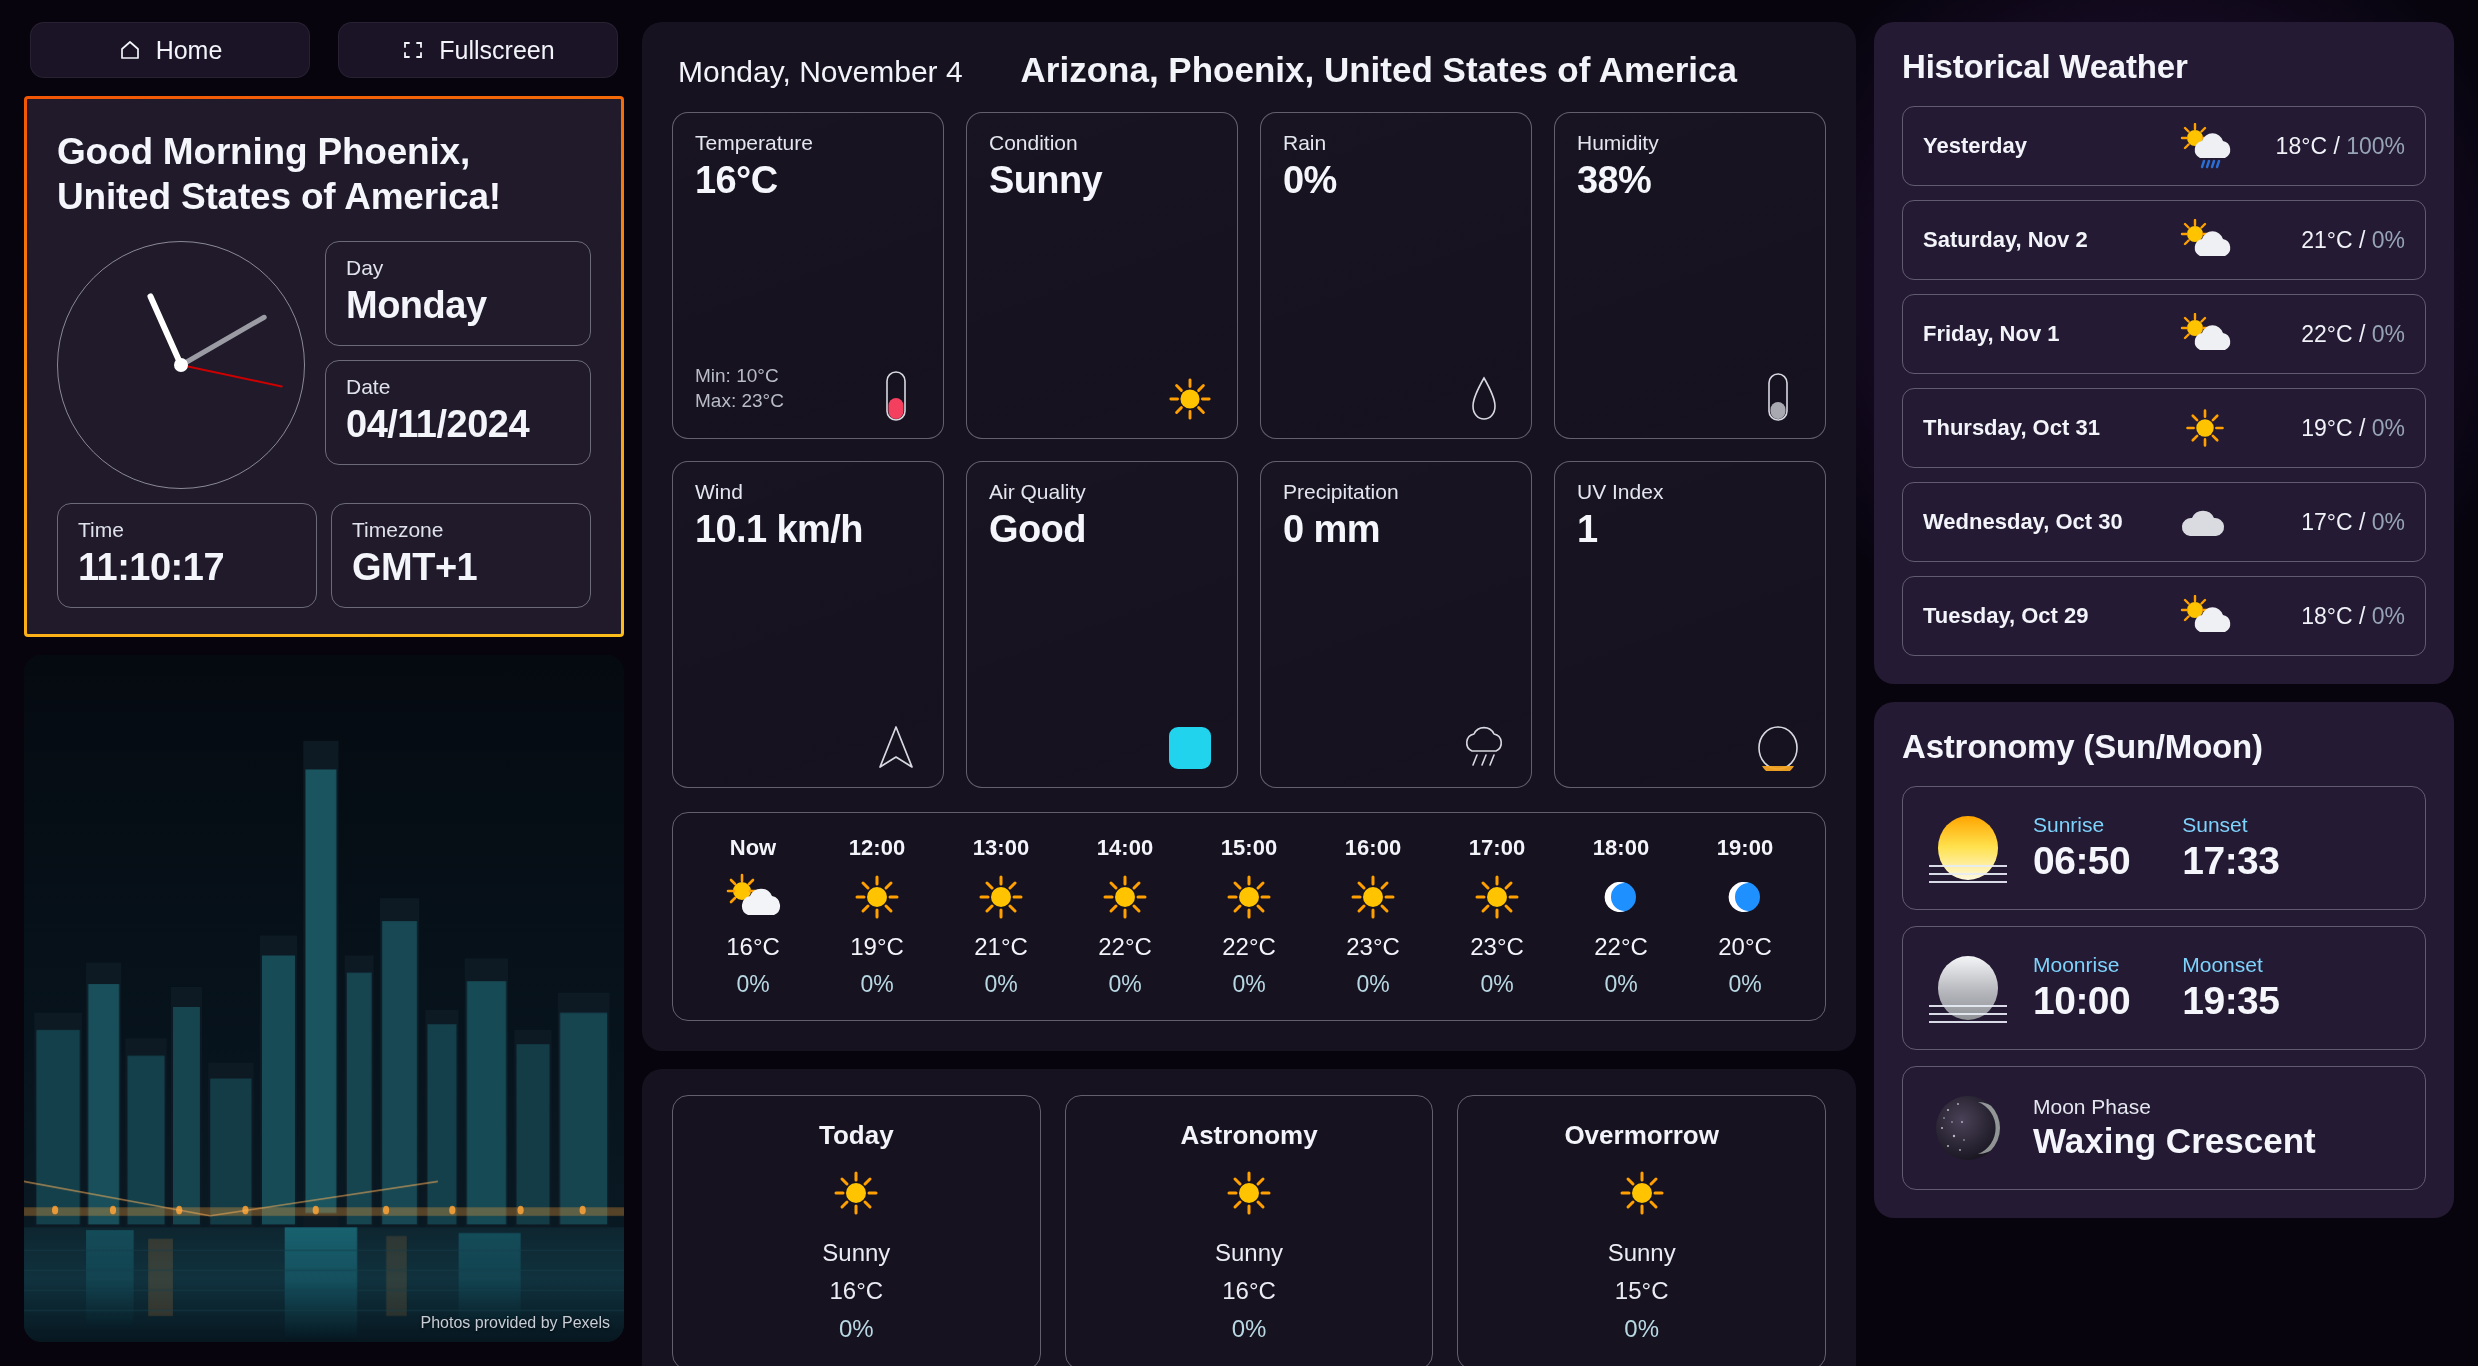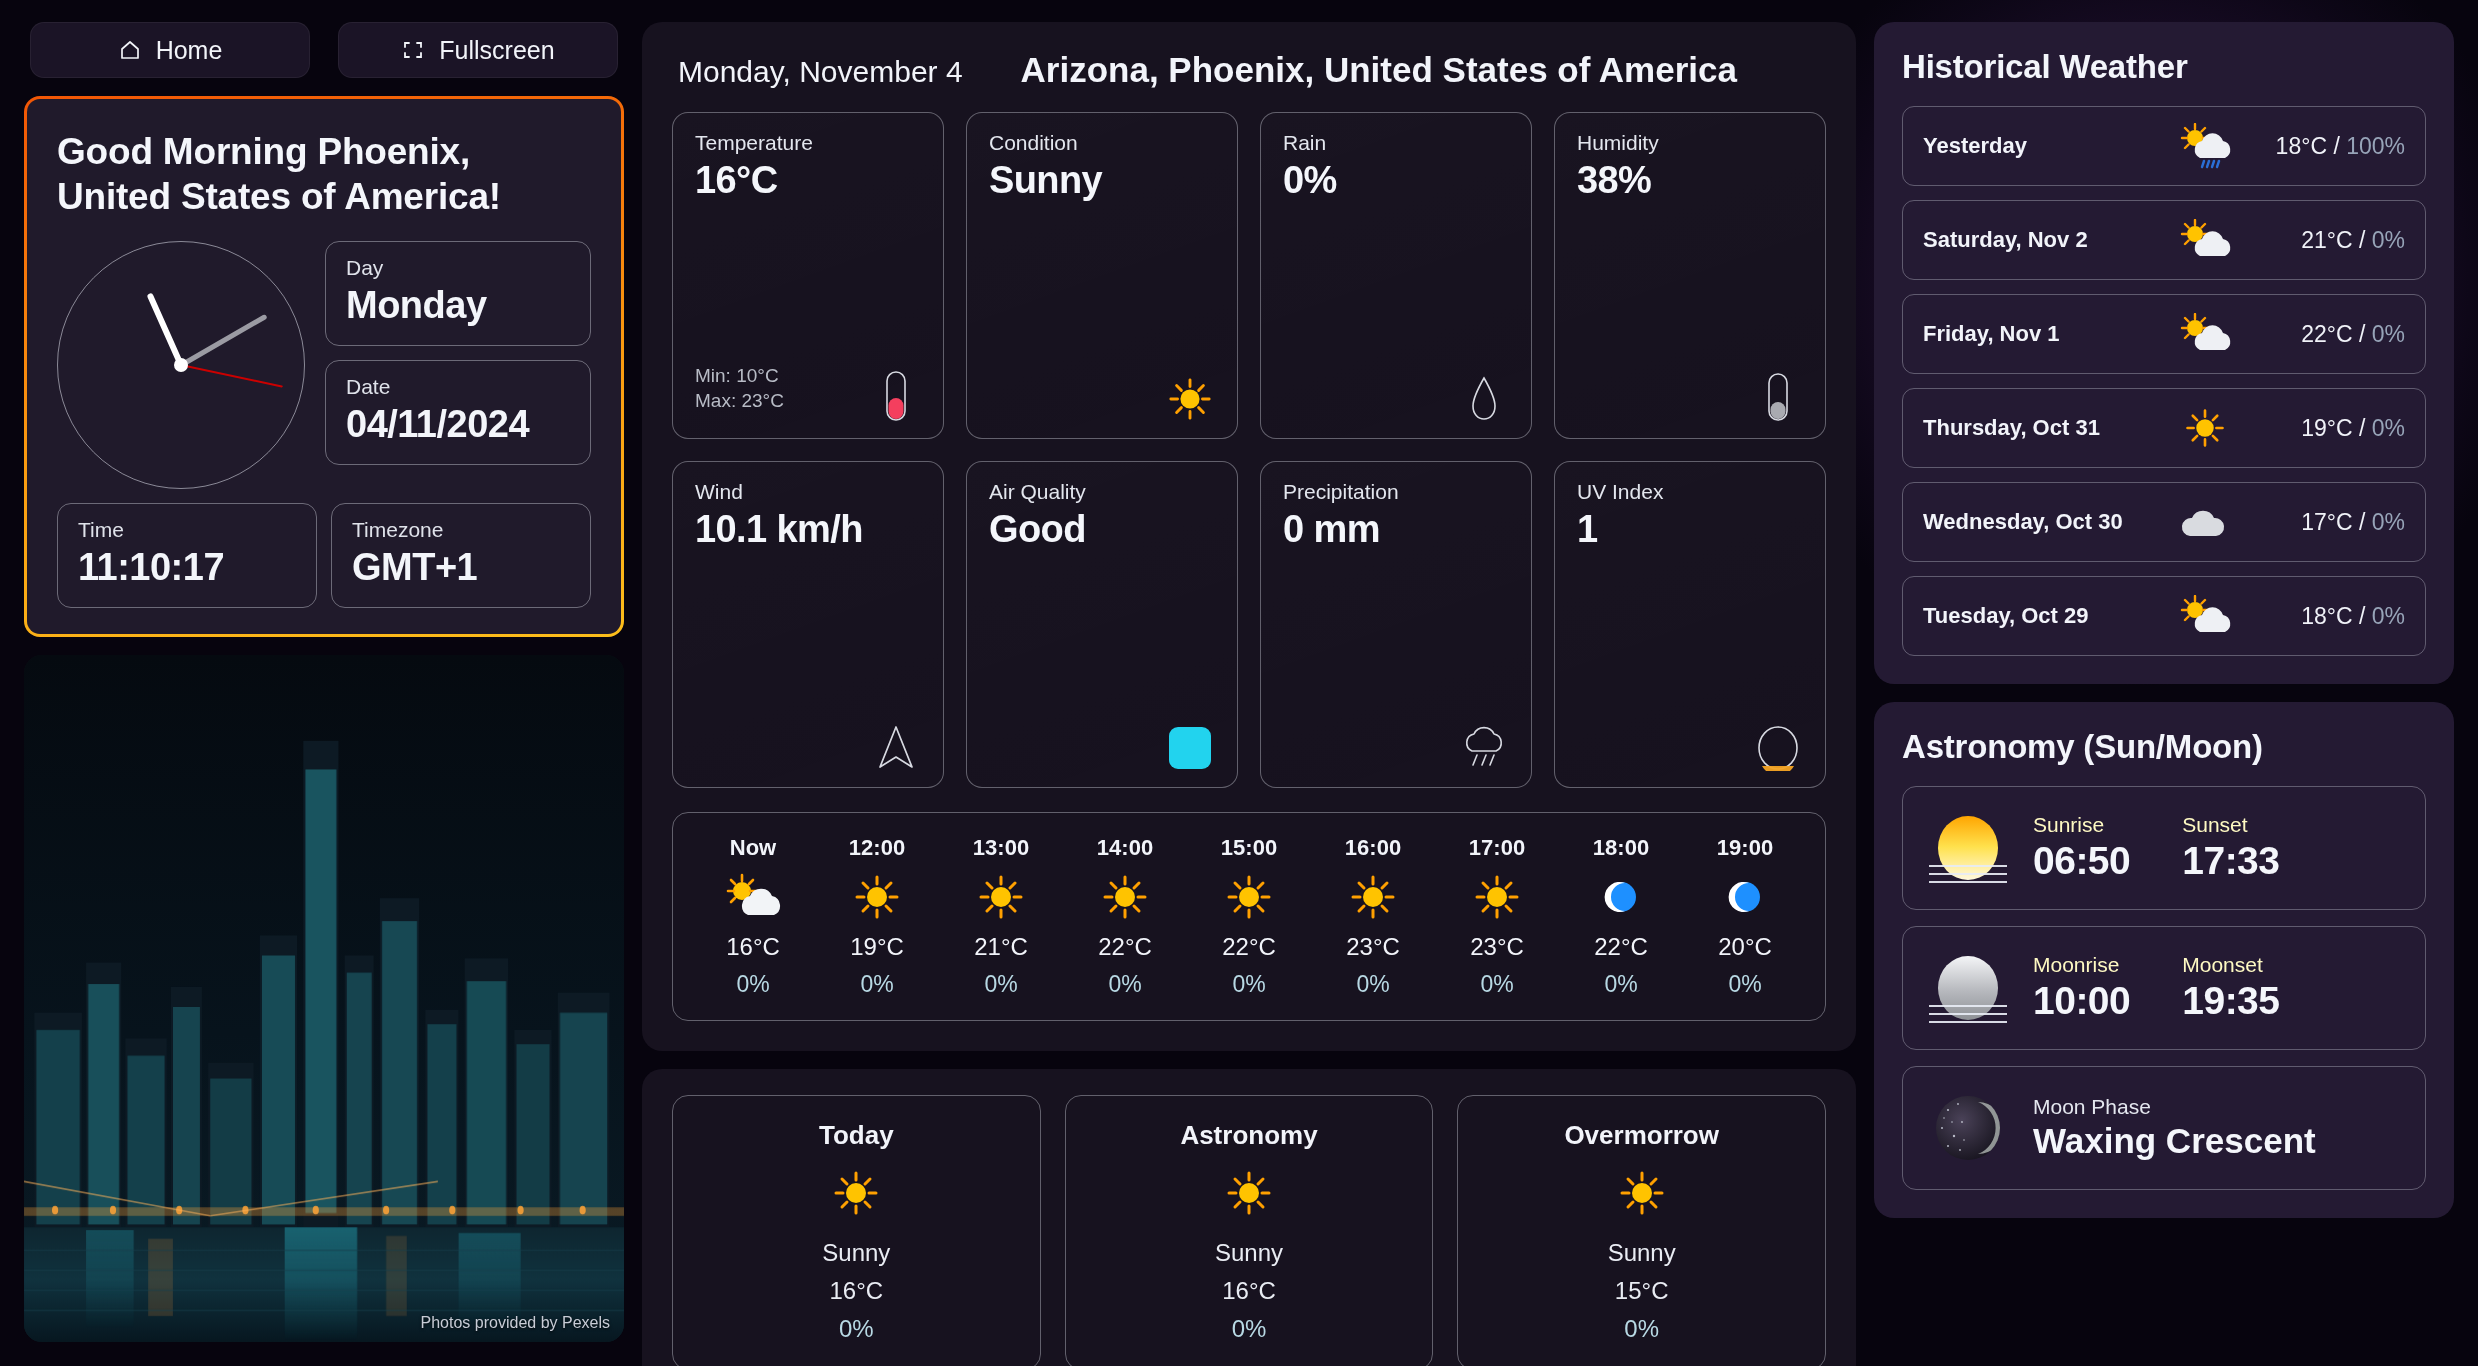--- a/index.html
+++ b/index.html
@@ -78,21 +78,21 @@
     padding: 30px 30px 26px 30px;
     position: relative;
   }
   
   .greet-card {
     border: none;
     background:
       linear-gradient(#201a2b, #201a2b) padding-box,
       linear-gradient(170deg, #f25605 0%, #fa9a10 55%, #fcbe1b 100%) border-box;
     border: 3px solid transparent;
-    border-radius: 16px;
+    border-radius: 4px;
   }
 
   .greet-title {
     font-size: 37px;
     font-weight: bold;
     line-height: 1.22;
     letter-spacing: -0.2px;
     color: #f4f6fb;
     margin-bottom: 22px;
   }
@@ -393,21 +393,21 @@
     margin-bottom: 16px;
   }
   .astro-row:last-child { margin-bottom: 0; }
   .astro-ico { flex: 0 0 86px; height: 86px; display:flex; align-items:center; justify-content:center;}
   .astro-pair {
     display: flex;
     gap: 52px;
     flex: 1;
   }
   .astro-item {}
-  .astro-k { font-size: 21px; color: #fef9c3; margin-bottom: 2px; }
+  .astro-k { font-size: 21px; color: #7dd3fc; margin-bottom: 2px; }
   .astro-v { font-size: 39px; font-weight: bold; color: #f4f6fb; letter-spacing: -0.5px; }
   .moonphase-txt { display: flex; flex-direction: column; }
   .moonphase-k { font-size: 21px; color: #e4e7ef; margin-bottom: 2px; }
   .moonphase-v { font-size: 35px; font-weight: bold; color: #f4f6fb; }
 </style>
 </head>
 <body>
 
 <div class="app">
 

